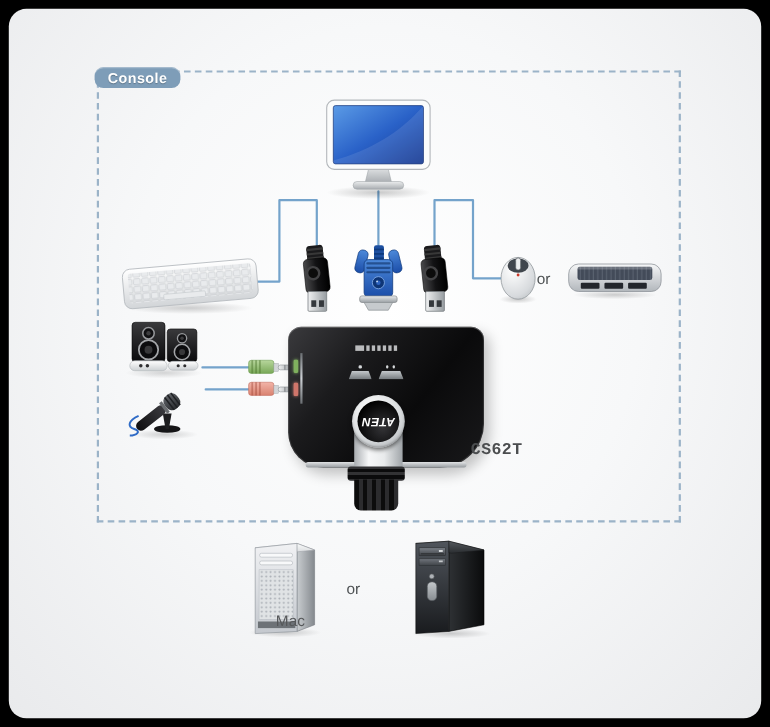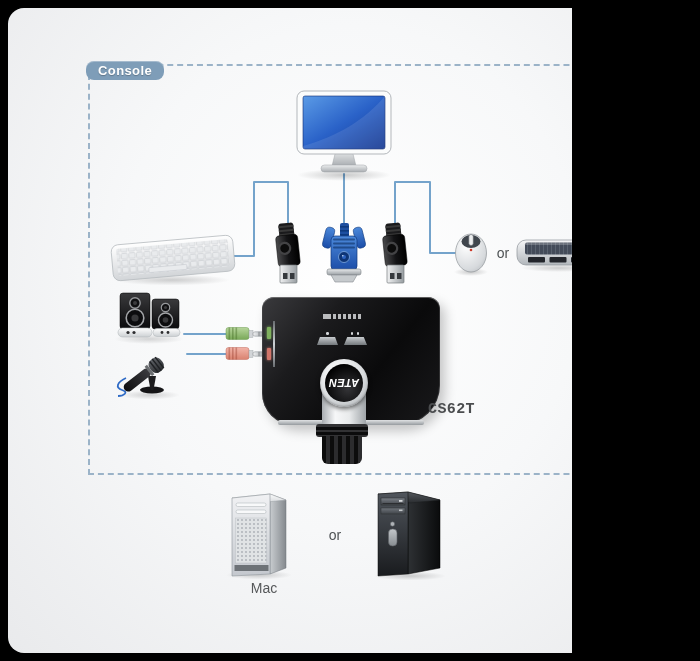--- a/index.html
+++ b/index.html
@@ -1,26 +1,26 @@
 <!DOCTYPE html>
 <html><head>
 <meta charset="utf-8">
 <style>
   html,body{margin:0;padding:0;background:#000;}
-  #stage{position:relative;width:572px;height:661px;background:#000;overflow:hidden;
+  #stage{position:relative;width:700px;height:661px;background:#000;overflow:hidden;
          font-family:"Liberation Sans","DejaVu Sans",sans-serif;}
   .abs{position:absolute;}
   #card{left:8px;top:8px;width:684px;height:645px;border-radius:16px;
         background:radial-gradient(ellipse at 50% 42%, #ffffff 0%, #f7f8f9 48%, #e9eaec 100%);}
   #console-box{left:88px;top:64px;width:527px;height:407px;border:2px dashed #9bb3c8;}
   #console-label{left:86px;top:61px;background:#7e9db8;color:#fff;font-size:13px;font-weight:bold;
         padding:2px 12px;border-radius:8px;letter-spacing:.4px;text-shadow:0 1px 1px rgba(0,0,0,.25);
         box-shadow:inset 0 1px 0 rgba(255,255,255,.3);z-index:6;}
   .lbl{color:#56585a;font-size:14px;text-align:center;z-index:5;}
-  .or{color:#4e5254;font-size:14px;text-align:center;z-index:5;}
+  .or{color:#4e5254;font-size:14px;z-index:5;}
   #model-label{color:#4b4d4f;font-size:15px;font-weight:bold;letter-spacing:.4px;z-index:5;font-family:Liberation Mono, monospace;}
   svg.icon,#lines{z-index:3;}
   
   #device{left:262px;top:297px;width:178px;height:128px;z-index:4;
         border-radius:12px 12px 40px 32px;
         background:linear-gradient(128deg,#3a3a3d 0%,#1b1b1d 30%,#0a0a0b 62%,#19191b 100%);
         box-shadow:inset 0 1px 0 rgba(255,255,255,.22), inset 0 0 0 1px rgba(72,72,75,.55),
                    5px 6px 12px rgba(0,0,0,.22);}
   #device .bottom-strip{left:16px;right:16px;bottom:0;height:5px;border-radius:2px;
         background:linear-gradient(#e0e2e4,#969b9f);}
@@ -425,14 +425,14 @@
     <polygon points="8,10 38,8 38,90 8,92" fill="url(#wF)" stroke="#0a0a0a" stroke-width="0.5"></polygon>
     <rect x="11" y="14" width="24" height="7" fill="url(#wBay)" stroke="#26282b" stroke-width="0.5"></rect>
     <rect x="12.5" y="19" width="21" height="1" fill="#2b2d30"></rect>
     <rect x="29" y="16" width="3.5" height="1.8" fill="#d7dadc"></rect>
     <rect x="11" y="24" width="24" height="6" fill="url(#wBay)" opacity="0.8" stroke="#26282b" stroke-width="0.5"></rect>
     <rect x="29" y="25.5" width="3.5" height="1.6" fill="#c3c7ca"></rect>
     <circle cx="22.5" cy="40" r="2.2" fill="#aeb2b6" stroke="#5a5e62" stroke-width="0.5"></circle>
     <rect x="18.5" y="45" width="8.5" height="17" rx="4" fill="url(#wBtn)" stroke="#5f6368" stroke-width="0.6"></rect>
   </svg>
 
-  <div class="abs lbl" style="left:224px;top:580px;width:80px">Mac</div>
+  <div class="abs lbl" style="left:224px;top:556px;width:80px">Mac</div>
 </div>
 
 </body></html>

